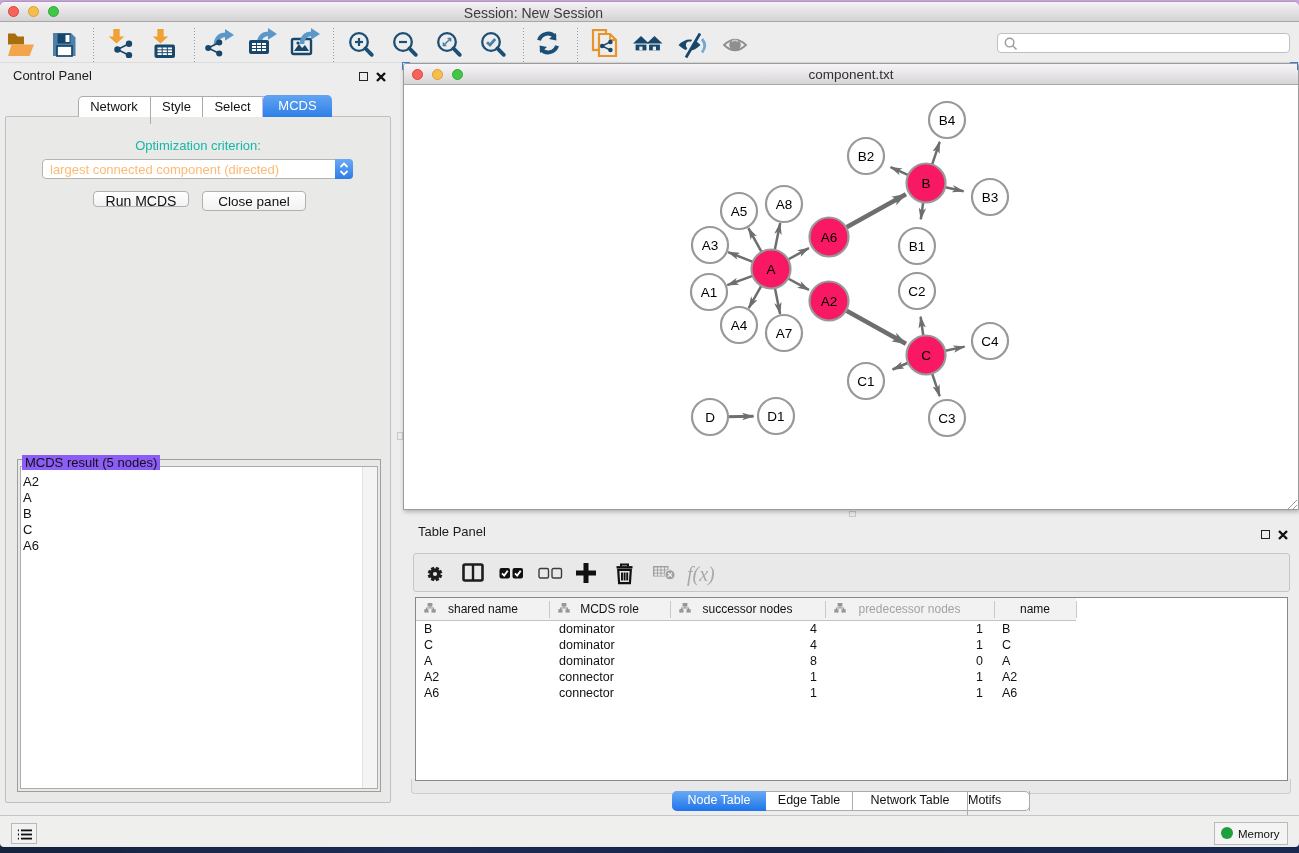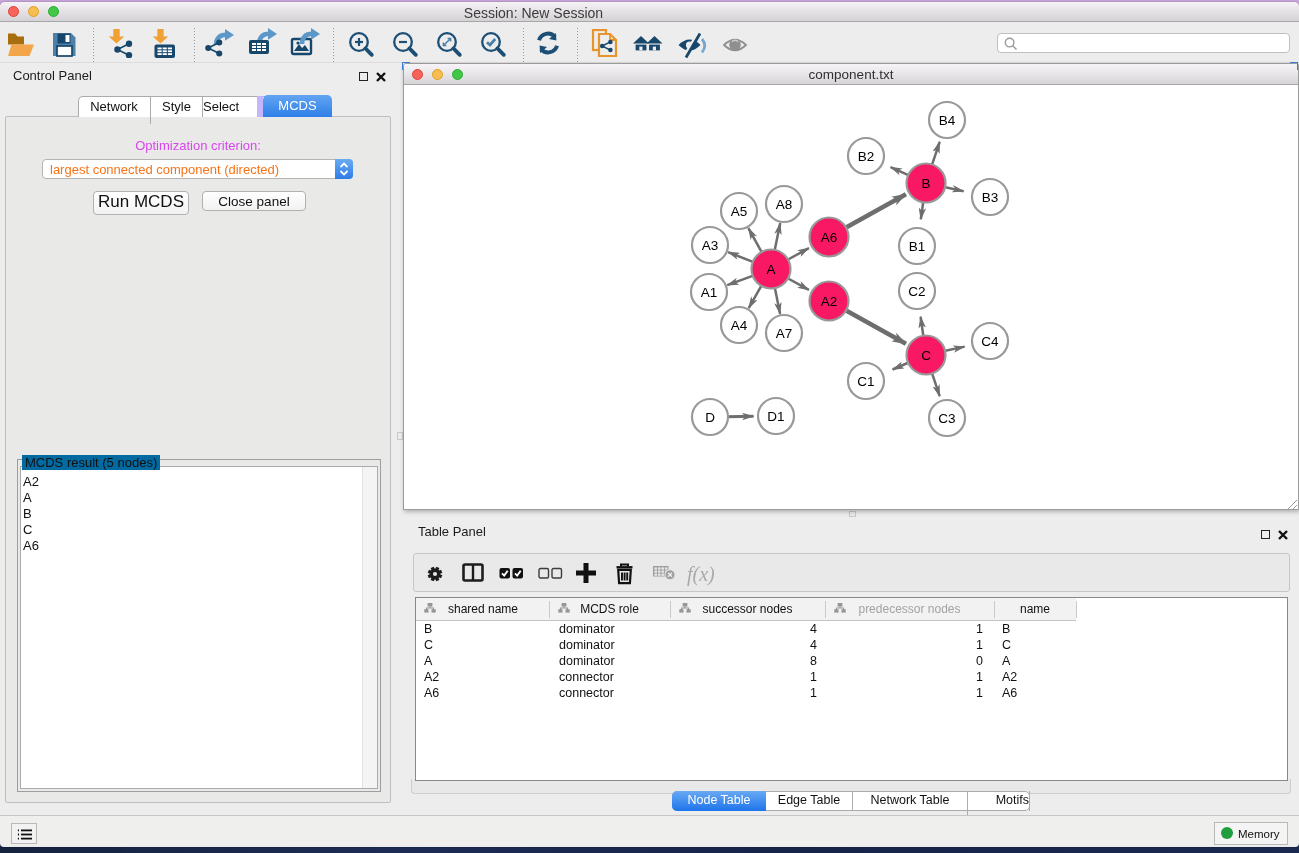--- a/index.html
+++ b/index.html
@@ -141,36 +141,36 @@
   </svg>
 <div class="ab" style="left:13px;top:68px;font-size:13px;color:#1c1c1c">Control Panel</div>
 <div class="ab" style="left:359px;top:72px;width:9px;height:9px;border:1.5px solid #222"></div>
 <svg class="ab" style="left:375px;top:71px" width="12" height="12" viewBox="0 0 12 12">
     <path d="M2,2 L10,10 M10,2 L2,10" stroke="#111" stroke-width="2.4"></path>
   </svg>
 <div class="ab" style="left:5px;top:116px;width:386px;height:687px;background:#e9e9e8;border:1px solid #bfbfbf;border-radius:2px"></div>
 <div class="ab" style="left:78px;top:96px;width:244px;height:21px;background:#fff;border:1px solid #ababab;border-radius:5px 5px 0 0;border-bottom:none"></div>
 <div class="ab" style="left:78px;top:96px;width:73px;height:28px;border-right:1px solid #ababab;font-size:13px;text-align:center;line-height:21px;color:#111">Network</div>
 <div class="ab" style="left:151px;top:96px;width:52px;height:21px;border-right:1px solid #ababab;font-size:13px;text-align:center;line-height:21px;color:#111">Style</div>
-<div class="ab" style="left:203px;top:96px;width:60px;height:21px;border-right:6px solid #c4b5fd;font-size:13px;text-align:left;line-height:21px;color:#111">Select</div>
+<div class="ab" style="left:203px;top:96px;width:60px;height:21px;border-right:1px solid #c4b5fd;font-size:13px;text-align:center;line-height:21px;color:#111">Select</div>
 <div class="ab" style="left:263px;top:94.5px;width:69px;height:22.5px;background:linear-gradient(#62a4f1,#2f7fe8);border-radius:5px 5px 0 0;font-size:13px;text-align:center;line-height:21px;color:#fff">MCDS</div>
-<div class="ab" style="left:0px;top:138px;width:396px;text-align:center;font-size:13px;color:#d946ef">Optimization criterion:</div>
+<div class="ab" style="left:0px;top:138px;width:396px;text-align:center;font-size:13px;color:#14b8a6">Optimization criterion:</div>
 <div class="ab" style="left:42px;top:159px;width:311px;height:20px;background:#fff;border:1px solid #b4b4b4;border-radius:4px"></div>
-<div class="ab" style="left:50px;top:162px;width:290px;font-size:13px;color:#f97316">largest connected component (directed)</div>
+<div class="ab" style="left:50px;top:162px;width:290px;font-size:13px;color:#fdba74">largest connected component (directed)</div>
 <div class="ab" style="left:335px;top:159px;width:18px;height:20px;background:linear-gradient(#6aaaf3,#2d7ce7);border-radius:0 4px 4px 0"></div>
 <svg class="ab" style="left:337px;top:161px" width="14" height="16" viewBox="0 0 14 16">
     <path d="M3.5,6 L7,2.5 L10.5,6" fill="none" stroke="#fff" stroke-width="1.8"></path>
     <path d="M3.5,10 L7,13.5 L10.5,10" fill="none" stroke="#fff" stroke-width="1.8"></path>
   </svg>
-<div class="ab" style="left:93px;top:191px;width:96px;height:24px;background:linear-gradient(#fff,#f2f2f2);border:1px solid #b1b1b1;border-radius:4px;font-size:17px;text-align:center;line-height:19px;color:#111">Run MCDS</div>
+<div class="ab" style="left:93px;top:191px;width:96px;height:16px;background:linear-gradient(#fff,#f2f2f2);border:1px solid #b1b1b1;border-radius:4px;font-size:14px;text-align:center;line-height:19px;color:#111">Run MCDS</div>
 <div class="ab" style="left:202px;top:191px;width:104px;height:20px;background:linear-gradient(#fff,#f2f2f2);border:1px solid #b1b1b1;border-radius:4px;font-size:13.5px;text-align:center;line-height:19px;color:#111">Close panel</div>
 <div class="ab" style="left:17px;top:459px;width:364px;height:333px;border:1px solid #9e9e9e"></div>
 <div class="ab" style="left:20px;top:466px;width:358px;height:323px;background:#fff;border:1px solid #ababab"></div>
 <div class="ab" style="left:362px;top:467px;width:15px;height:321px;background:#f4f4f4;border-left:1px solid #e2e2e2"></div>
-<div class="ab" style="left:22px;top:455px;background:#0369a1;padding:0 3px;font-size:13px;color:#111">MCDS result (5 nodes)</div>
+<div class="ab" style="left:22px;top:455px;background:#8b5cf6;padding:0 3px;font-size:13px;color:#111">MCDS result (5 nodes)</div>
 <div class="ab" style="left:23px;top:474px;font-size:13px;line-height:16px;color:#111">A2<br>A<br>B<br>C<br>A6</div>
 <div class="ab" style="left:397px;top:432px;width:6px;height:8px;background:#ebebea;border:1px solid #c9c9c9"></div>
 <div class="ab" style="left:849px;top:511px;width:7px;height:6px;background:#ebebea;border:1px solid #c9c9c9"></div>
 <div class="ab" style="left:403px;top:63px;width:896px;height:447px;background:#fff;border:1px solid #9b9b9b;border-radius:3px 3px 0 0;box-shadow:1px 2px 4px rgba(0,0,0,.25)"></div>
 <div class="ab" style="left:404px;top:64px;width:894px;height:21px;background:linear-gradient(#f6f4f6,#e8e6e8 50%,#d6d4d6);border-bottom:1px solid #a8a8a8;border-radius:3px 3px 0 0"></div>
 <div class="ab" style="left:411.5px;top:69px;width:11px;height:11px;border-radius:50%;background:#f7645c;border:.5px solid #e14138"></div>
 <div class="ab" style="left:431.5px;top:69px;width:11px;height:11px;border-radius:50%;background:#f6bd50;border:.5px solid #dfa023"></div>
 <div class="ab" style="left:451.5px;top:69px;width:11px;height:11px;border-radius:50%;background:#42c646;border:.5px solid #2dad32"></div>
 <div class="ab" style="left:404px;top:67px;width:894px;height:16px;text-align:center;font-size:13.5px;color:#303030">component.txt</div>
 <svg class="ab" style="left:402px;top:62px" width="8" height="8">
@@ -373,21 +373,21 @@
 <div class="ab" style="left:1002px;top:670px;font-size:12.5px;color:#111">A2</div>
 <div class="ab" style="left:424px;top:686px;font-size:12.5px;color:#111">A6</div>
 <div class="ab" style="left:559px;top:686px;font-size:12.5px;color:#111">connector</div>
 <div class="ab" style="left:670px;top:686px;width:147px;text-align:right;font-size:12.5px;color:#111">1</div>
 <div class="ab" style="left:825px;top:686px;width:158px;text-align:right;font-size:12.5px;color:#111">1</div>
 <div class="ab" style="left:1002px;top:686px;font-size:12.5px;color:#111">A6</div>
 <div class="ab" style="left:672px;top:791px;width:358px;height:20px;background:#fff;border:1px solid #ababab;border-radius:5px"></div>
 <div class="ab" style="left:672px;top:791px;width:94px;height:20px;background:linear-gradient(#69a9f3,#1d74ec);border-radius:5px 0 0 5px;font-size:12.5px;text-align:center;line-height:19px;color:#fff">Node Table</div>
 <div class="ab" style="left:766px;top:791px;width:87px;height:20px;border-right:1px solid #ababab;font-size:12.5px;text-align:center;line-height:19px;color:#111">Edge Table</div>
 <div class="ab" style="left:853px;top:791px;width:115px;height:32px;border-right:1px solid #ababab;font-size:12.5px;text-align:center;line-height:19px;color:#111">Network Table</div>
-<div class="ab" style="left:968px;top:791px;width:62px;height:20px;border-right:1px solid #ababab;font-size:12.5px;text-align:right;line-height:19px;color:#111">Motifs</div>
+<div class="ab" style="left:968px;top:791px;width:62px;height:20px;border-right:1px solid #ababab;font-size:12.5px;text-align:left;line-height:19px;color:#111">Motifs</div>
 <div class="ab" style="left:0;top:815px;width:1299px;height:30px;background:#efefee;border-top:1px solid #c6c6c6;border-radius:0 0 4px 4px"></div>
 <div class="ab" style="left:11px;top:823px;width:26px;height:21px;background:#f2f2f2;border:1px solid #b9b9b9"></div>
 <svg class="ab" style="left:17px;top:829px" width="15" height="11" viewBox="0 0 15 11">
     <g stroke="#111" stroke-width="1.8">
       <line x1="0.9" y1="1.4" x2="2" y2="1.4"></line>
       <line x1="4" y1="1.4" x2="15" y2="1.4"></line>
       <line x1="0.9" y1="5.5" x2="2" y2="5.5"></line>
       <line x1="4" y1="5.5" x2="15" y2="5.5"></line>
       <line x1="0.9" y1="9.6" x2="2" y2="9.6"></line>
       <line x1="4" y1="9.6" x2="15" y2="9.6"></line>

